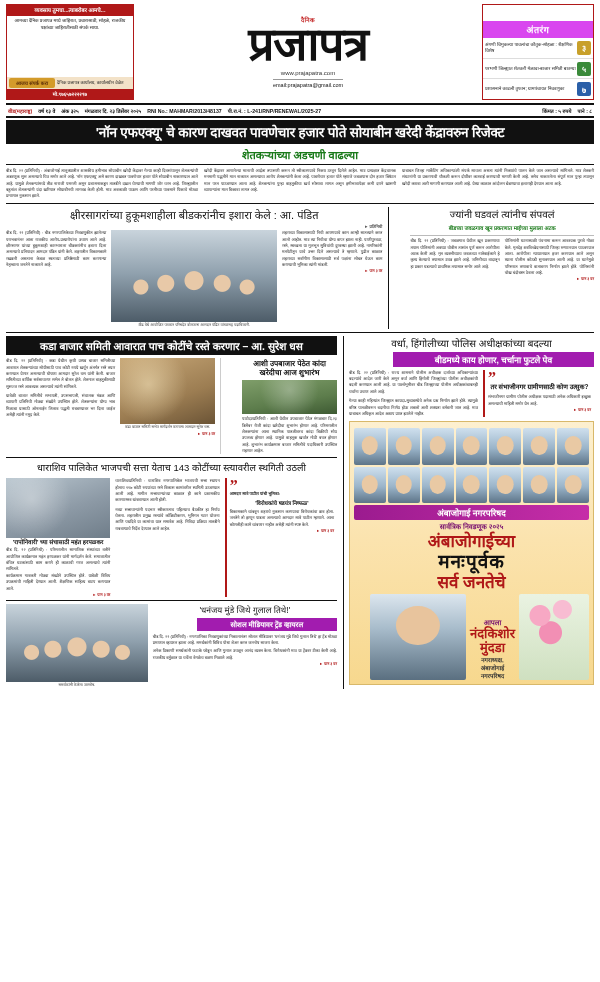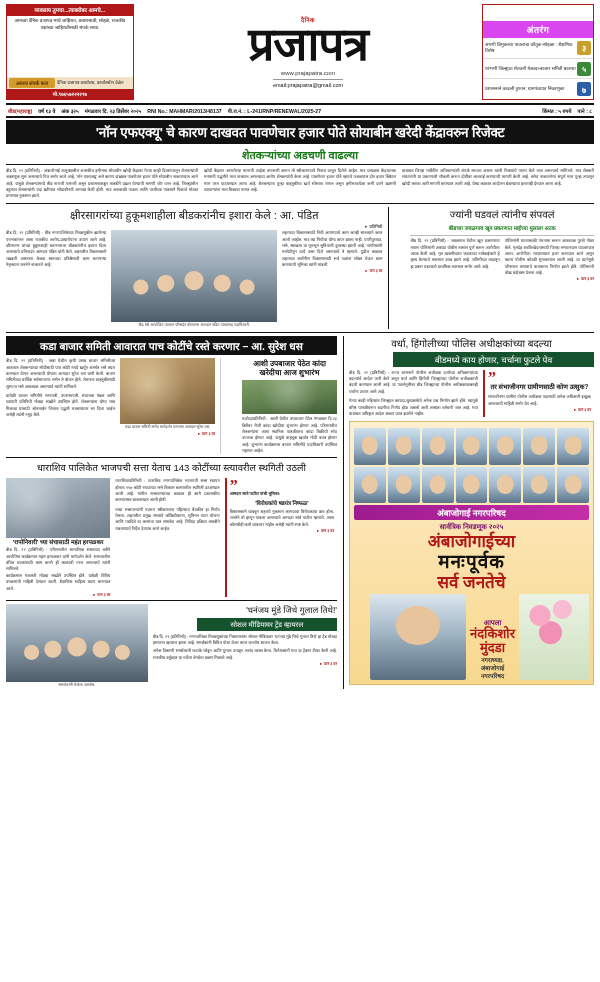--- a/index.html
+++ b/index.html
@@ -227,24 +227,24 @@
     line-height: 1.15;
   }
   .hl-sub-green {
     font-size: 8px;
     font-weight: bold;
     text-align: center;
     color: #1a7a1a;
     padding: 1.5px 0;
   }
   .hl-sub-red {
-    background: #14532d;
+    background: #a21caf;
     color: #fff;
     font-size: 8.5px;
-    font-weight: normal;
+    font-weight: bold;
     text-align: center;
     padding: 2px 3px;
     margin-left: 44px;
   }
   .byline {
     font-size: 4.2px;
     color: #555;
     text-align: right;
     font-weight: bold;
     padding: 1px 0;
@@ -573,21 +573,21 @@
 
       <div class="rule"></div>
 
       <div>
         <div style="display:flex; gap:5px;">
           <div style="flex:1;">
             <div class="photo ph-people" style="height:78px;"></div>
             <div class="ph-cap">समर्थकांनी केलेला जल्लोष.</div>
           </div>
           <div style="flex:1.3;">
-            <div class="hl-plain" style="font-size:8.5px;text-align:right;">'धनंजय मुंडे जिथे गुलाल तिथे!'</div>
+            <div class="hl-plain" style="font-size:8.5px;">'धनंजय मुंडे जिथे गुलाल तिथे!'</div>
             <div class="hl-sub-red" style="font-size:7px;">सोशल मीडियावर ट्रेंड व्हायरल</div>
             <div class="body-text" style="margin-top:3px;">बीड दि. २२ (प्रतिनिधी) : नगरपालिका निवडणुकांच्या निकालानंतर सोशल मीडियावर 'धनंजय मुंडे जिथे गुलाल तिथे' हा ट्रेंड मोठ्या प्रमाणात व्हायरल झाला आहे. समर्थकांनी विविध पोस्ट शेअर करत जल्लोष साजरा केला.</div>
             <div class="body-text" style="margin-top:2px;">अनेक ठिकाणी समर्थकांनी फटाके फोडून आणि गुलाल उधळून आनंद व्यक्त केला. विरोधकांनी मात्र या ट्रेंडवर टीका केली आहे. राजकीय वर्तुळात या चर्चेला वेगळेच वळण मिळाले आहे.</div>
             <div class="more">► पान ३ वर</div>
           </div>
         </div>
       </div>
     </div>
 
     <div style="flex:1; border-left:1px solid #111; padding-left:5px;">

